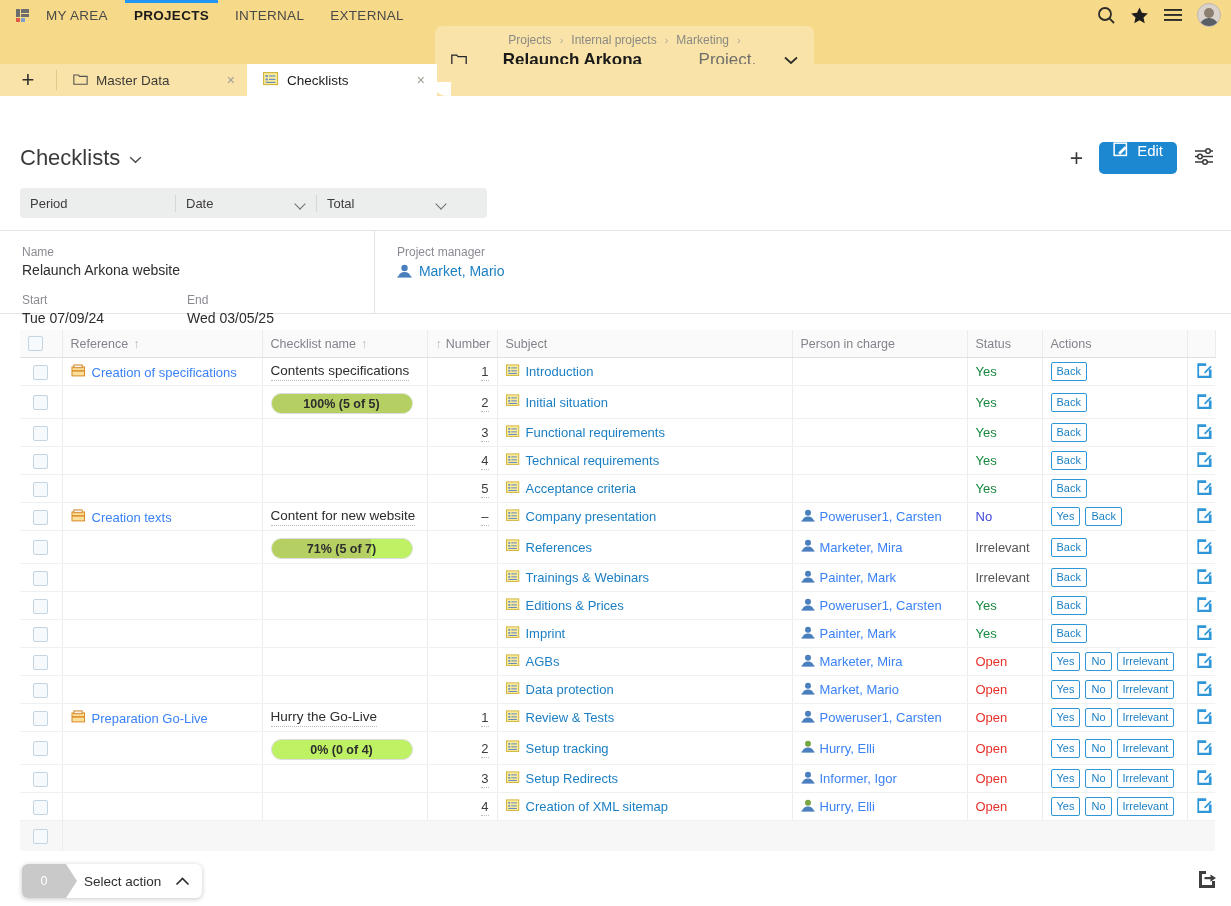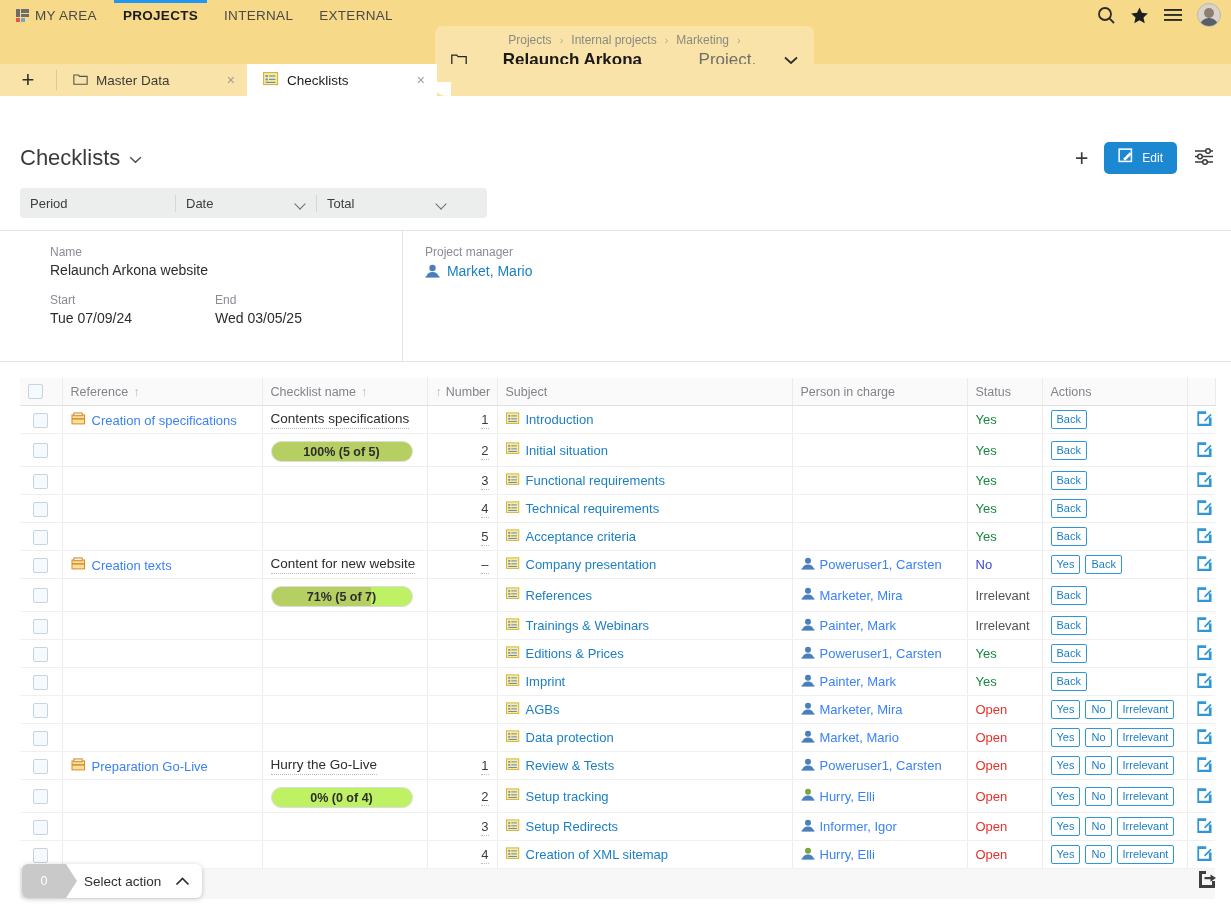--- a/index.html
+++ b/index.html
@@ -19,21 +19,21 @@
   }
   .nav {
     display: flex; align-items: center;
     height: 30px; padding-left: 16px; gap: 26px;
   }
   .nav-item {
     font-size: 13.5px; color: #4a4a48; letter-spacing: .3px;
     cursor: pointer; position: relative; height: 30px;
     display: flex; align-items: center;
   }
-  .nav-item.myarea { display: flex; gap: 6px; }
+  .nav-item.myarea { display: flex; gap: 17px; }
   .nav-item.active { color: #1b1b1b; font-weight: bold; }
   .nav-item.active::before {
     content: ""; position: absolute; top: -1px; left: -9px; right: -9px;
     height: 4px; background: #2196f3;
   }
   .myarea-icon {
     display: inline-block; width: 13px; height: 13px; position: relative;
   }
   .myarea-icon i {
     position: absolute; display: block;
@@ -122,22 +122,22 @@
   }
   .page-title {
     font-size: 22px; color: #3a3a38; display: flex; align-items: center; gap: 9px;
     cursor: pointer;
   }
   .page-title .cv { font-size: 15px; color: #555; }
   .head-actions { margin-left: auto; display: flex; align-items: center; gap: 16px; }
   .plus-btn { font-size: 23px; color: #3a3a38; cursor: pointer; line-height: 1; }
   .edit-btn {
     background: #1b88d1; color: #fff; border: none; border-radius: 5px;
-    height: 32px; padding: 0 14px; font-size: 12px; cursor: pointer;
-    display: flex; align-items: center; gap: 7px;
+    height: 32px; padding: 0 14px; font-size: 15px; cursor: pointer;
+    display: flex; align-items: flex-start; gap: 7px;
     font-family: "Liberation Sans", sans-serif;
   }
   .settings-ic { cursor: pointer; }
 
   
   .filters {
     margin: 14px 0 0 20px; width: 467px; height: 30px;
     background: #eceded; border-radius: 4px; display: flex; align-items: center;
   }
   .filt {
@@ -149,21 +149,21 @@
   .filt.sel::after {
     content: ""; position: absolute; right: 12px; top: 11px;
     width: 7px; height: 7px; border-right: 1.6px solid #6d6d6d;
     border-bottom: 1.6px solid #6d6d6d; transform: rotate(45deg);
   }
   .filt-div { width: 1px; height: 17px; background: #d6d7d7; }
 
   
   .infopanel {
     margin-top: 12px; border-top: 1px solid #e3e3e3; border-bottom: 1px solid #e3e3e3;
-    display: flex; height: 132px; padding-left: 28px;
+    display: flex; height: 84px;
   }
   .info-col { padding: 14px 20px 0 22px; }
   .info-col.left { width: 375px; border-right: 1px solid #e3e3e3; }
   .info-lbl { font-size: 12px; color: #8b8b94; margin-bottom: 3px; }
   .info-val { font-size: 14px; color: #2c2c2c; }
   .info-row2 { display: flex; margin-top: 15px; }
   .info-row2 > div:first-child { width: 165px; }
   .link { color: #1b7fc4; cursor: pointer; }
   .person-ic { position: relative; top: 2px; margin-right: 3px; }
 

